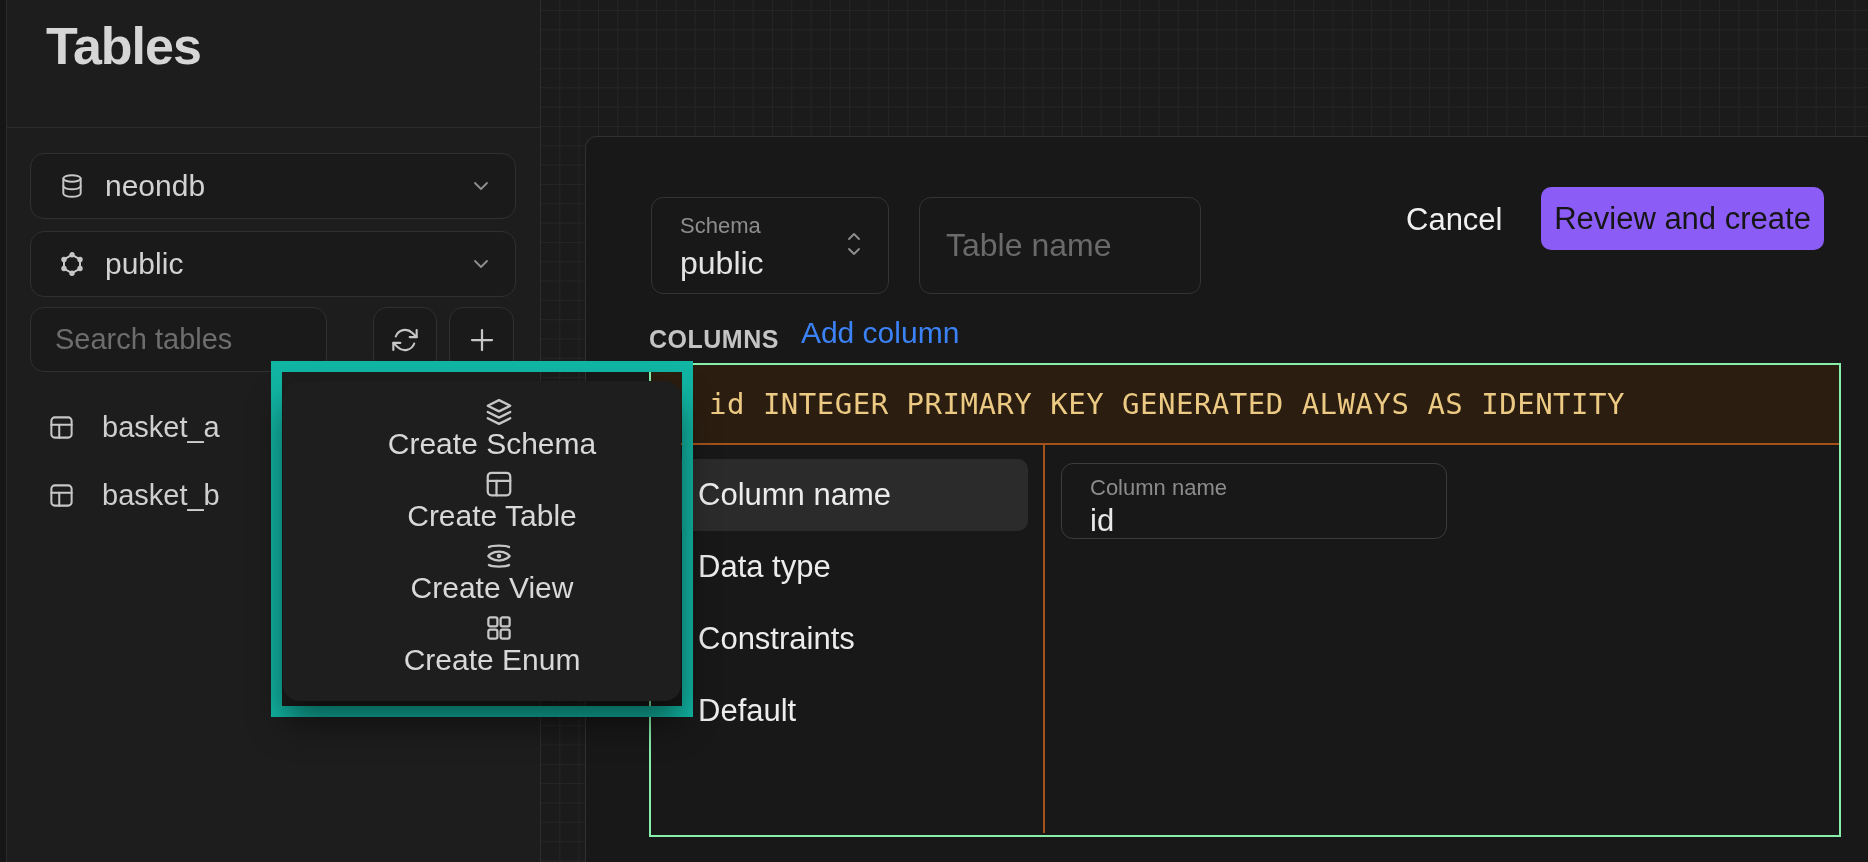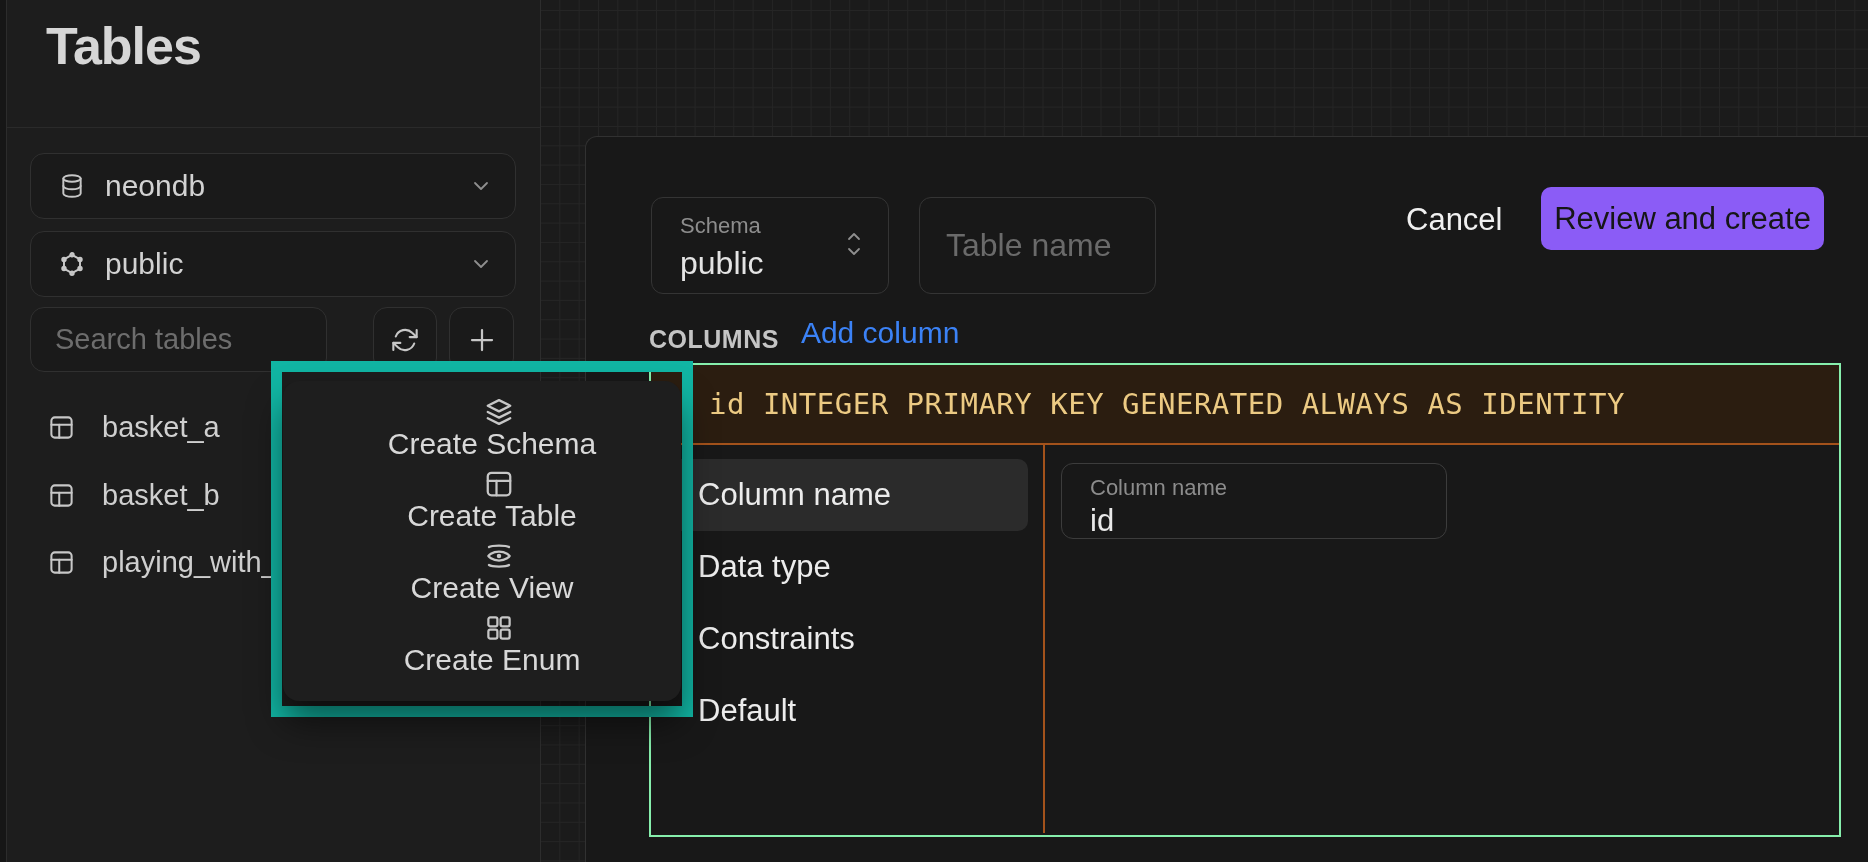--- a/index.html
+++ b/index.html
@@ -58,21 +58,21 @@
   }
   .fld{
     position:absolute;box-sizing:border-box;border:1px solid #343434;border-radius:12px;
     background:transparent;
   }
   .schema-fld{left:65px;top:60px;width:238px;height:97px;padding:15px 20px 0 28px;cursor:pointer;}
   .fld .fld-label{font-size:22px;color:#8d8d8d;}
   .fld .fld-value{font-size:32px;color:#e4e4e4;margin-top:6px;}
   .updown{position:absolute;right:22px;top:28px;}
   .tname-input{
-    position:absolute;left:333px;top:60px;width:237px;height:97px;box-sizing:border-box;
+    position:absolute;left:333px;top:60px;width:282px;height:97px;box-sizing:border-box;
     background:transparent;border:1px solid #343434;border-radius:12px;outline:none;
     font-size:32px;color:#d946ef;padding:0 26px;font-family:inherit;
   }
   .tname-input::placeholder{color:#6a6a6a;}
   .cancel-btn{
     position:absolute;left:810px;top:52px;height:62px;padding:0 10px;background:none;border:none;
     font-size:31px;color:#f0f0f0;cursor:pointer;font-family:inherit;
   }
   .review-btn{
     position:absolute;left:955px;top:50px;width:283px;height:63px;border:none;border-radius:10px;
@@ -204,30 +204,20 @@
   <div class="tbl-row" style="top:462px">
     <span class="icon">
       <svg width="27" height="27" viewBox="0 0 24 24">
           <rect x="3" y="3" width="18" height="18" rx="3"></rect>
           <line x1="3" y1="9.5" x2="21" y2="9.5"></line>
           <line x1="10" y1="9.5" x2="10" y2="21"></line>
         </svg>
     </span>
     <span class="txt">basket_b</span>
   </div>
-  <div class="tbl-row" style="top:529px">
-    <span class="icon">
-      <svg width="27" height="27" viewBox="0 0 24 24">
-          <rect x="3" y="3" width="18" height="18" rx="3"></rect>
-          <line x1="3" y1="9.5" x2="21" y2="9.5"></line>
-          <line x1="10" y1="9.5" x2="10" y2="21"></line>
-        </svg>
-    </span>
-    <span class="txt">playing_with_</span>
-  </div>
 </div>
 
 <div class="panel">
 
   <div class="fld schema-fld">
     <div class="fld-label">Schema</div>
     <div class="fld-value">public</div>
     <span class="icon chev updown">
       <svg width="24" height="36" viewBox="0 0 24 36">
           <polyline points="7 13 12 8 17 13"></polyline>

